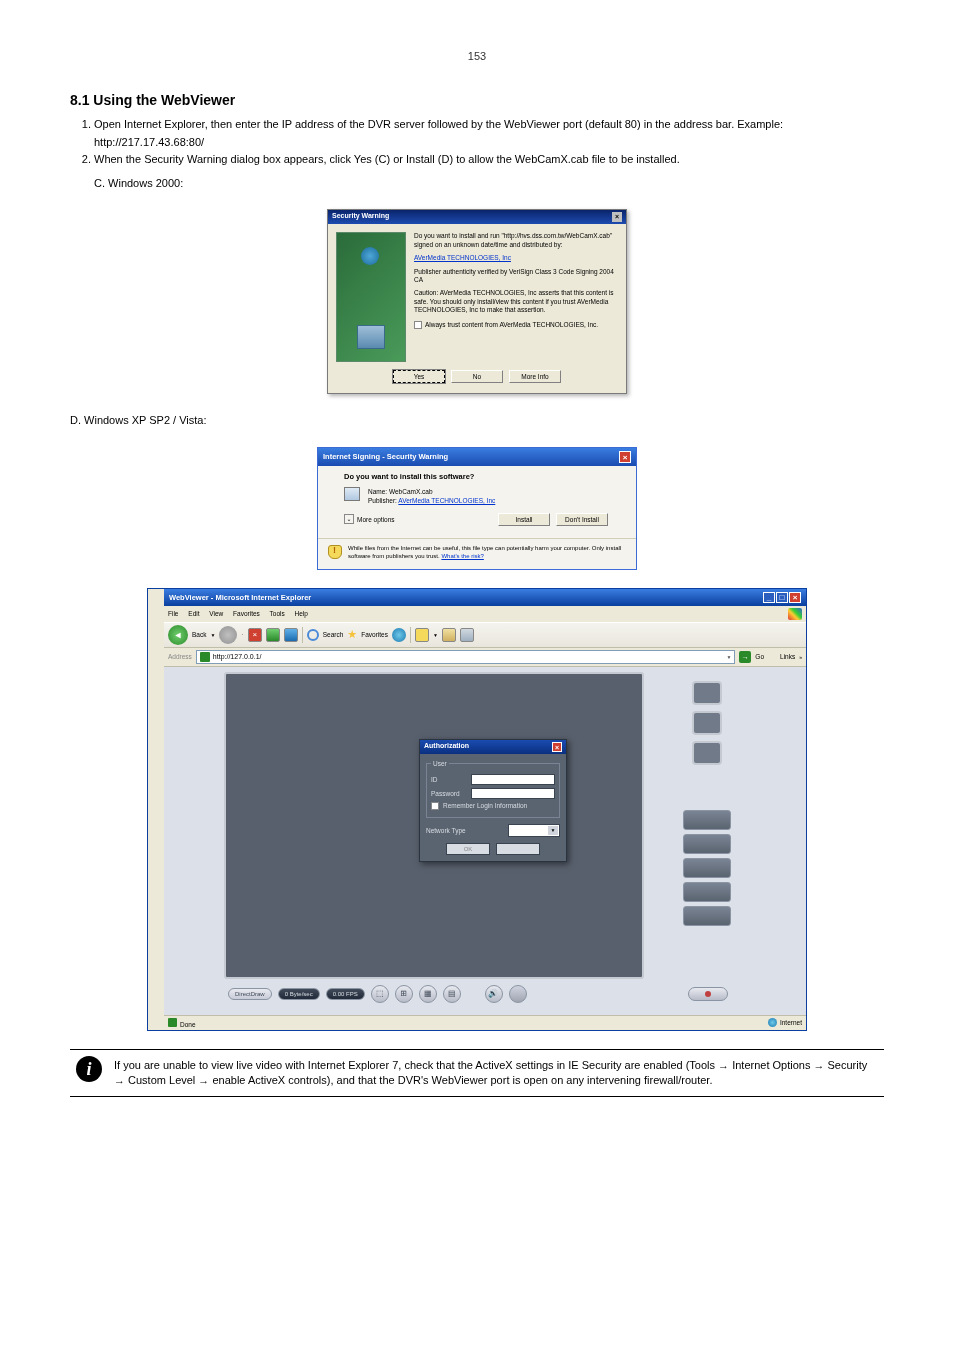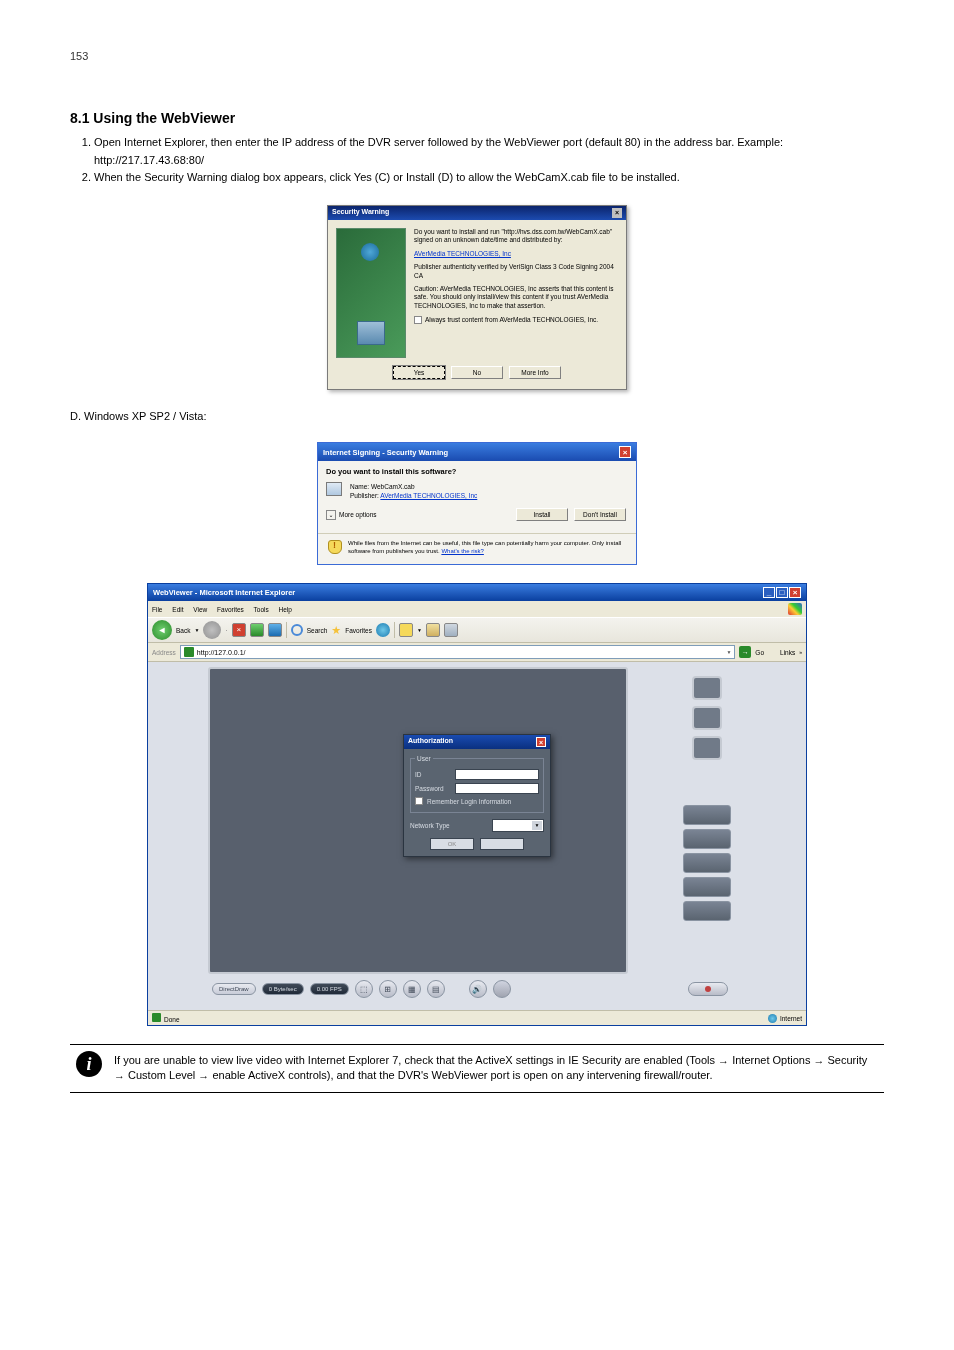--- a/index.html
+++ b/index.html
@@ -7,21 +7,21 @@
     width: 954px;
     height: 1350px;
     font-family: Arial, sans-serif;
     background: #fff;
     position: relative;
     font-size: 12px;
   }
   .page-content {
     padding: 50px 70px 0 70px;
   }
-  .page-number-top { text-align: left; font-size: 11px; color: #333; margin-bottom: 48px; }
+  .page-number-top { text-align: center; font-size: 11px; color: #333; margin-bottom: 30px; }
   .section-title { font-size: 14px; font-weight: bold; margin-bottom: 8px; }
   .section-sub { font-size: 13px; font-weight: bold; margin: 16px 0 8px 0; }
   .para { font-size: 11px; line-height: 1.5; margin-bottom: 8px; }
   .ol { list-style: decimal; margin-left: 24px; font-size: 11px; line-height: 1.6; }
   .screenshot-block { text-align: center; margin: 18px 0; }
   .sec-warn {
     width: 300px; margin: 0 auto; text-align: left;
     border: 1px solid #7a7a7a; background: #ece9d8; font-size: 7px;
     box-shadow: 2px 2px 4px rgba(0,0,0,0.3);
   }
@@ -67,37 +67,37 @@
   .ie-sec-warn {
     width: 320px; margin: 12px auto 0 auto; text-align: left;
     border: 1px solid #3b6bd6; background: #f4f3ee; font-size: 7px;
   }
   .ie-sec-title {
     background: linear-gradient(#3a7de0,#1a4bb0);
     color: #fff; padding: 3px 5px; font-size: 7.5px; font-weight: bold;
     display: flex; justify-content: space-between; align-items: center;
   }
   .ie-close { width: 12px; height: 12px; background: #d04030; color: #fff; text-align: center; line-height: 11px; font-size: 8px; border: 1px solid #fff; }
-  .ie-sec-body { padding: 6px 8px; }
+  .ie-sec-body { padding: 6px 26px; }
   .ie-sec-q { font-weight: bold; margin-bottom: 6px; font-size: 7.5px; }
   .ie-sec-info { display: flex; gap: 8px; margin-bottom: 8px; }
   .ie-sec-icon { width: 16px; height: 14px; border: 1px solid #7a7a7a; background: linear-gradient(#dfeaf5,#b0c8e0); }
   .ie-sec-meta p { font-size: 6.5px; line-height: 1.4; }
   .ie-sec-btns { display: flex; justify-content: space-between; align-items: center; margin-top: 6px; }
   .ie-more { display: flex; align-items: center; gap: 3px; font-size: 6.5px; }
   .ie-more-chev { width: 10px; height: 10px; border: 1px solid #888; text-align: center; line-height: 8px; font-size: 6px; }
   .ie-sec-footer { display: flex; gap: 6px; padding: 6px 10px 8px 10px; border-top: 1px solid #d0cdb8; margin-top: 6px; }
   .ie-shield { width: 14px; height: 14px; background: #f5d95a; border-radius: 3px 3px 6px 6px; border: 1px solid #b09020; position: relative; }
   .ie-shield::after { content:"!"; position:absolute; left:4px; top:-1px; font-size:9px; color:#b06000; font-weight:bold; }
   .ie-footer-text { font-size: 6px; line-height: 1.3; flex: 1; }
   
   .browser {
     width: 660px; margin: 14px auto 0 auto;
     border: 1px solid #0a3f9f; background: #ece9d8;
-    text-align: left; font-size: 7px;
+    text-align: left; font-size: 7px; padding-left: 16px;
   }
   .bw-title {
     background: linear-gradient(#3a7de0,#0a3f9f);
     color:#fff; padding: 3px 5px; font-weight: bold; font-size: 7.5px;
     display: flex; justify-content: space-between; align-items: center;
   }
   .bw-winbtns { display: flex; gap: 1px; }
   .bw-wb { width: 12px; height: 11px; color:#fff; font-size:8px; text-align:center; line-height:10px; border:1px solid #fff; }
   .bw-min { background: #2a5fc0; }
   .bw-max { background: #2a5fc0; }
@@ -166,20 +166,21 @@
 
 <div class="page-content">
   <div class="page-number-top">153</div>
 
   <div class="section-title">8.1 Using the WebViewer</div>
 
   <ol class="ol">
     <li>Open Internet Explorer, then enter the IP address of the DVR server followed by the WebViewer port (default 80) in the address bar. Example: http://217.17.43.68:80/</li>
     <li>When the Security Warning dialog box appears, click Yes (C) or Install (D) to allow the WebCamX.cab file to be installed.</li>
   </ol>
+  <p class="para" style="margin-left:24px; margin-top:6px;">C. Windows 2000:</p>
 
   <div class="screenshot-block">
     <div class="sec-warn">
       <div class="sec-warn-title">
         <span>Security Warning</span>
         <span style="width:10px;height:10px;background:#c0c0c0;color:#000;text-align:center;line-height:9px;font-size:7px;">×</span>
       </div>
       <div class="sec-warn-body">
         <div class="sec-graphic"></div>
         <div class="sec-text">

